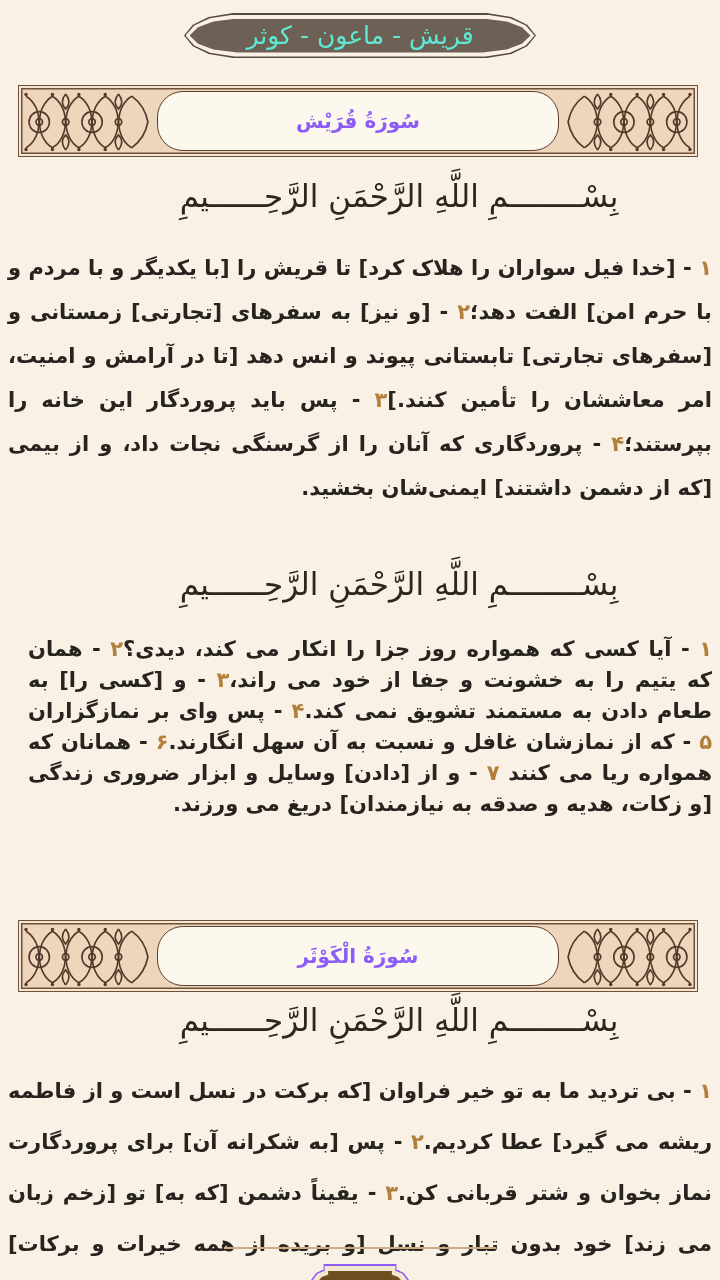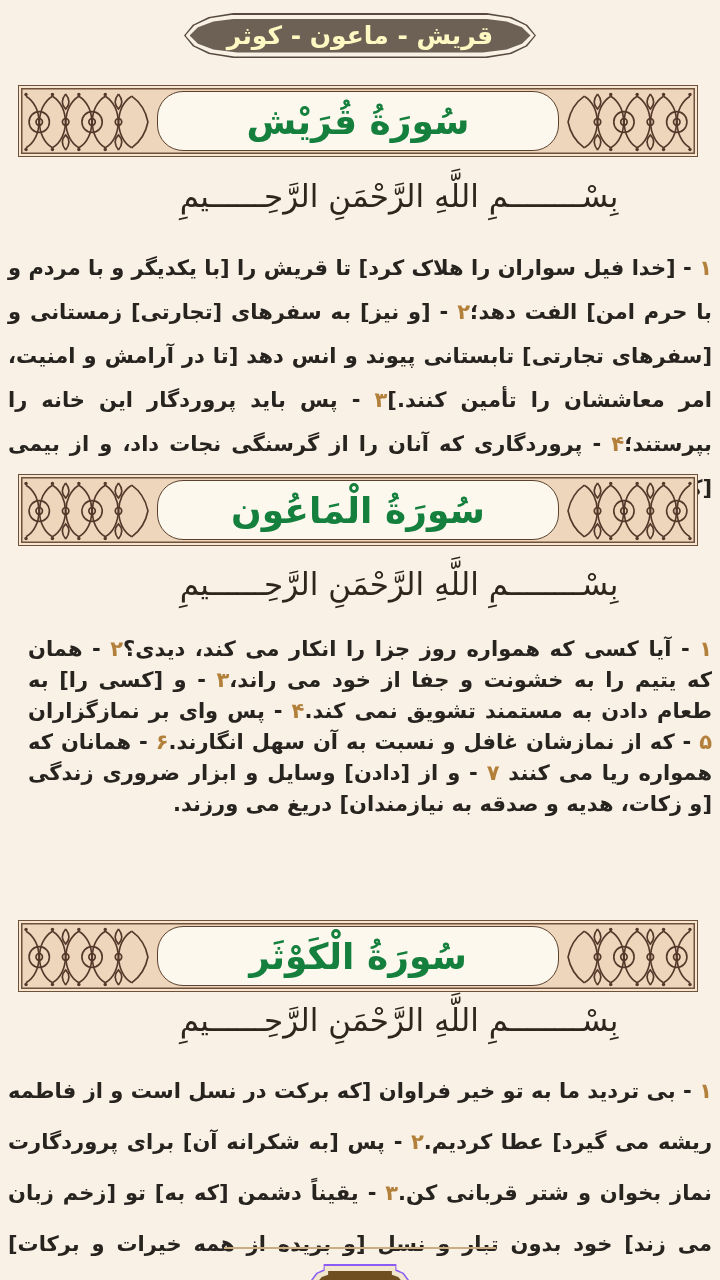--- a/index.html
+++ b/index.html
@@ -4,28 +4,28 @@
 <style>
   html,body{margin:0;padding:0;}
   body{font-family:"DejaVu Sans",sans-serif;background:#e9e2d6;}
   #page{position:relative;width:720px;height:1280px;background:#faf1e6;overflow:hidden;margin:0 auto;}
 
   
   .cart{clip-path:polygon(0% 50%,2.5% 26%,7% 9%,14% 0%,86% 0%,93% 9%,97.5% 26%,100% 50%,97.5% 74%,93% 91%,86% 100%,14% 100%,7% 91%,2.5% 74%);}
   .badge-o{position:absolute;top:13px;left:184px;width:352px;height:45px;background:#57493d;}
   .badge-m{position:absolute;inset:1.5px;background:#faf1e6;}
   .badge-i{position:absolute;inset:4px;background:#6d6055;display:flex;align-items:center;justify-content:center;}
-  .badge-i span{color:#fef9c3;font-size:25px;font-weight:bold;letter-spacing:.5px;}
+  .badge-i span{color:#5eead4;font-size:25px;font-weight:normal;letter-spacing:.5px;}
 
   
   .surah-frame{position:absolute;left:18px;width:680px;height:72px;background:#eed6bd;
     border:1.5px solid #6e5138;box-shadow:inset 0 0 0 2px #f6e5d0,inset 0 0 0 3.5px #6e5138;box-sizing:border-box;}
   .title-panel{position:absolute;left:138px;right:138px;top:5px;bottom:5px;background:#fdf8ee;
     border:1.5px solid #5c422e;border-radius:26px;display:flex;align-items:center;justify-content:center;}
-  .surah-title{font-size:36px;font-weight:bold;color:#15803d;}
+  .surah-title{font-size:20px;font-weight:bold;color:#8b5cf6;}
   .orn{position:absolute;top:5px;width:128px;height:62px;}
   .orn-l{left:5px;}
   .orn-r{right:5px;transform:scaleX(-1);}
 
   
   .bismillah{position:absolute;left:0;width:100%;text-align:center;font-size:31px;color:#2e251c;margin:0;padding-left:39px;}
 
   
   .trans{position:absolute;right:8px;left:8px;margin:0;text-align:justify;font-size:21px;font-weight:bold;color:#27231f;}
   .trans .vn{color:#b2803b;}
@@ -99,31 +99,20 @@
     </div>
     <svg class="orn orn-r" viewBox="0 0 126 60" preserveAspectRatio="none">
         <use href="#orn"></use>
       </svg>
   </div>
 
   <p class="bismillah" style="top:178px">بِسْــــــــمِ اللَّهِ الرَّحْمَنِ الرَّحِــــــيمِ</p>
 
   <p class="trans" id="para-1"><span class="vn">۱</span><span> - [خدا فیل سواران را هلاک کرد] تا قریش را [با یکدیگر و با مردم و با حرم امن] الفت دهد؛</span><span class="vn">۲</span><span> - [و نیز] به سفرهای [تجارتی] زمستانی و [سفرهای تجارتی] تابستانی پیوند و انس دهد [تا در آرامش و امنیت، امر معاششان را تأمین کنند.]</span><span class="vn">۳</span><span> - پس باید پروردگار این خانه را بپرستند؛</span><span class="vn">۴</span><span> - پروردگاری که آنان را از گرسنگی نجات داد، و از بیمی [که از دشمن داشتند] ایمنی‌شان بخشید.</span></p>
 
-  <div class="surah-frame" style="top:474px">
-    <svg class="orn orn-l" viewBox="0 0 126 60" preserveAspectRatio="none">
-        <use href="#orn"></use>
-      </svg>
-    <div class="title-panel">
-      <span class="surah-title">سُورَةُ الْمَاعُون</span>
-    </div>
-    <svg class="orn orn-r" viewBox="0 0 126 60" preserveAspectRatio="none">
-        <use href="#orn"></use>
-      </svg>
-  </div>
 
   <p class="bismillah" style="top:566px">بِسْــــــــمِ اللَّهِ الرَّحْمَنِ الرَّحِــــــيمِ</p>
 
   <p class="trans" id="para-2"><span class="vn">۱</span><span> - آیا کسی که همواره روز جزا را انکار می کند، دیدی؟</span><span class="vn">۲</span><span> - همان که یتیم را به خشونت و جفا از خود می راند،</span><span class="vn">۳</span><span> - و [کسی را] به طعام دادن به مستمند تشویق نمی کند.</span><span class="vn">۴</span><span> - پس وای بر نمازگزاران </span><span class="vn">۵</span><span> - که از نمازشان غافل و نسبت به آن سهل انگارند.</span><span class="vn">۶</span><span> - همانان که همواره ریا می کنند </span><span class="vn">۷</span><span> - و از [دادن] وسایل و ابزار ضروری زندگی [و زکات، هدیه و صدقه به نیازمندان] دریغ می ورزند.</span></p>
 
   <div class="surah-frame" style="top:920px">
     <svg class="orn orn-l" viewBox="0 0 126 60" preserveAspectRatio="none">
         <use href="#orn"></use>
       </svg>
     <div class="title-panel">

